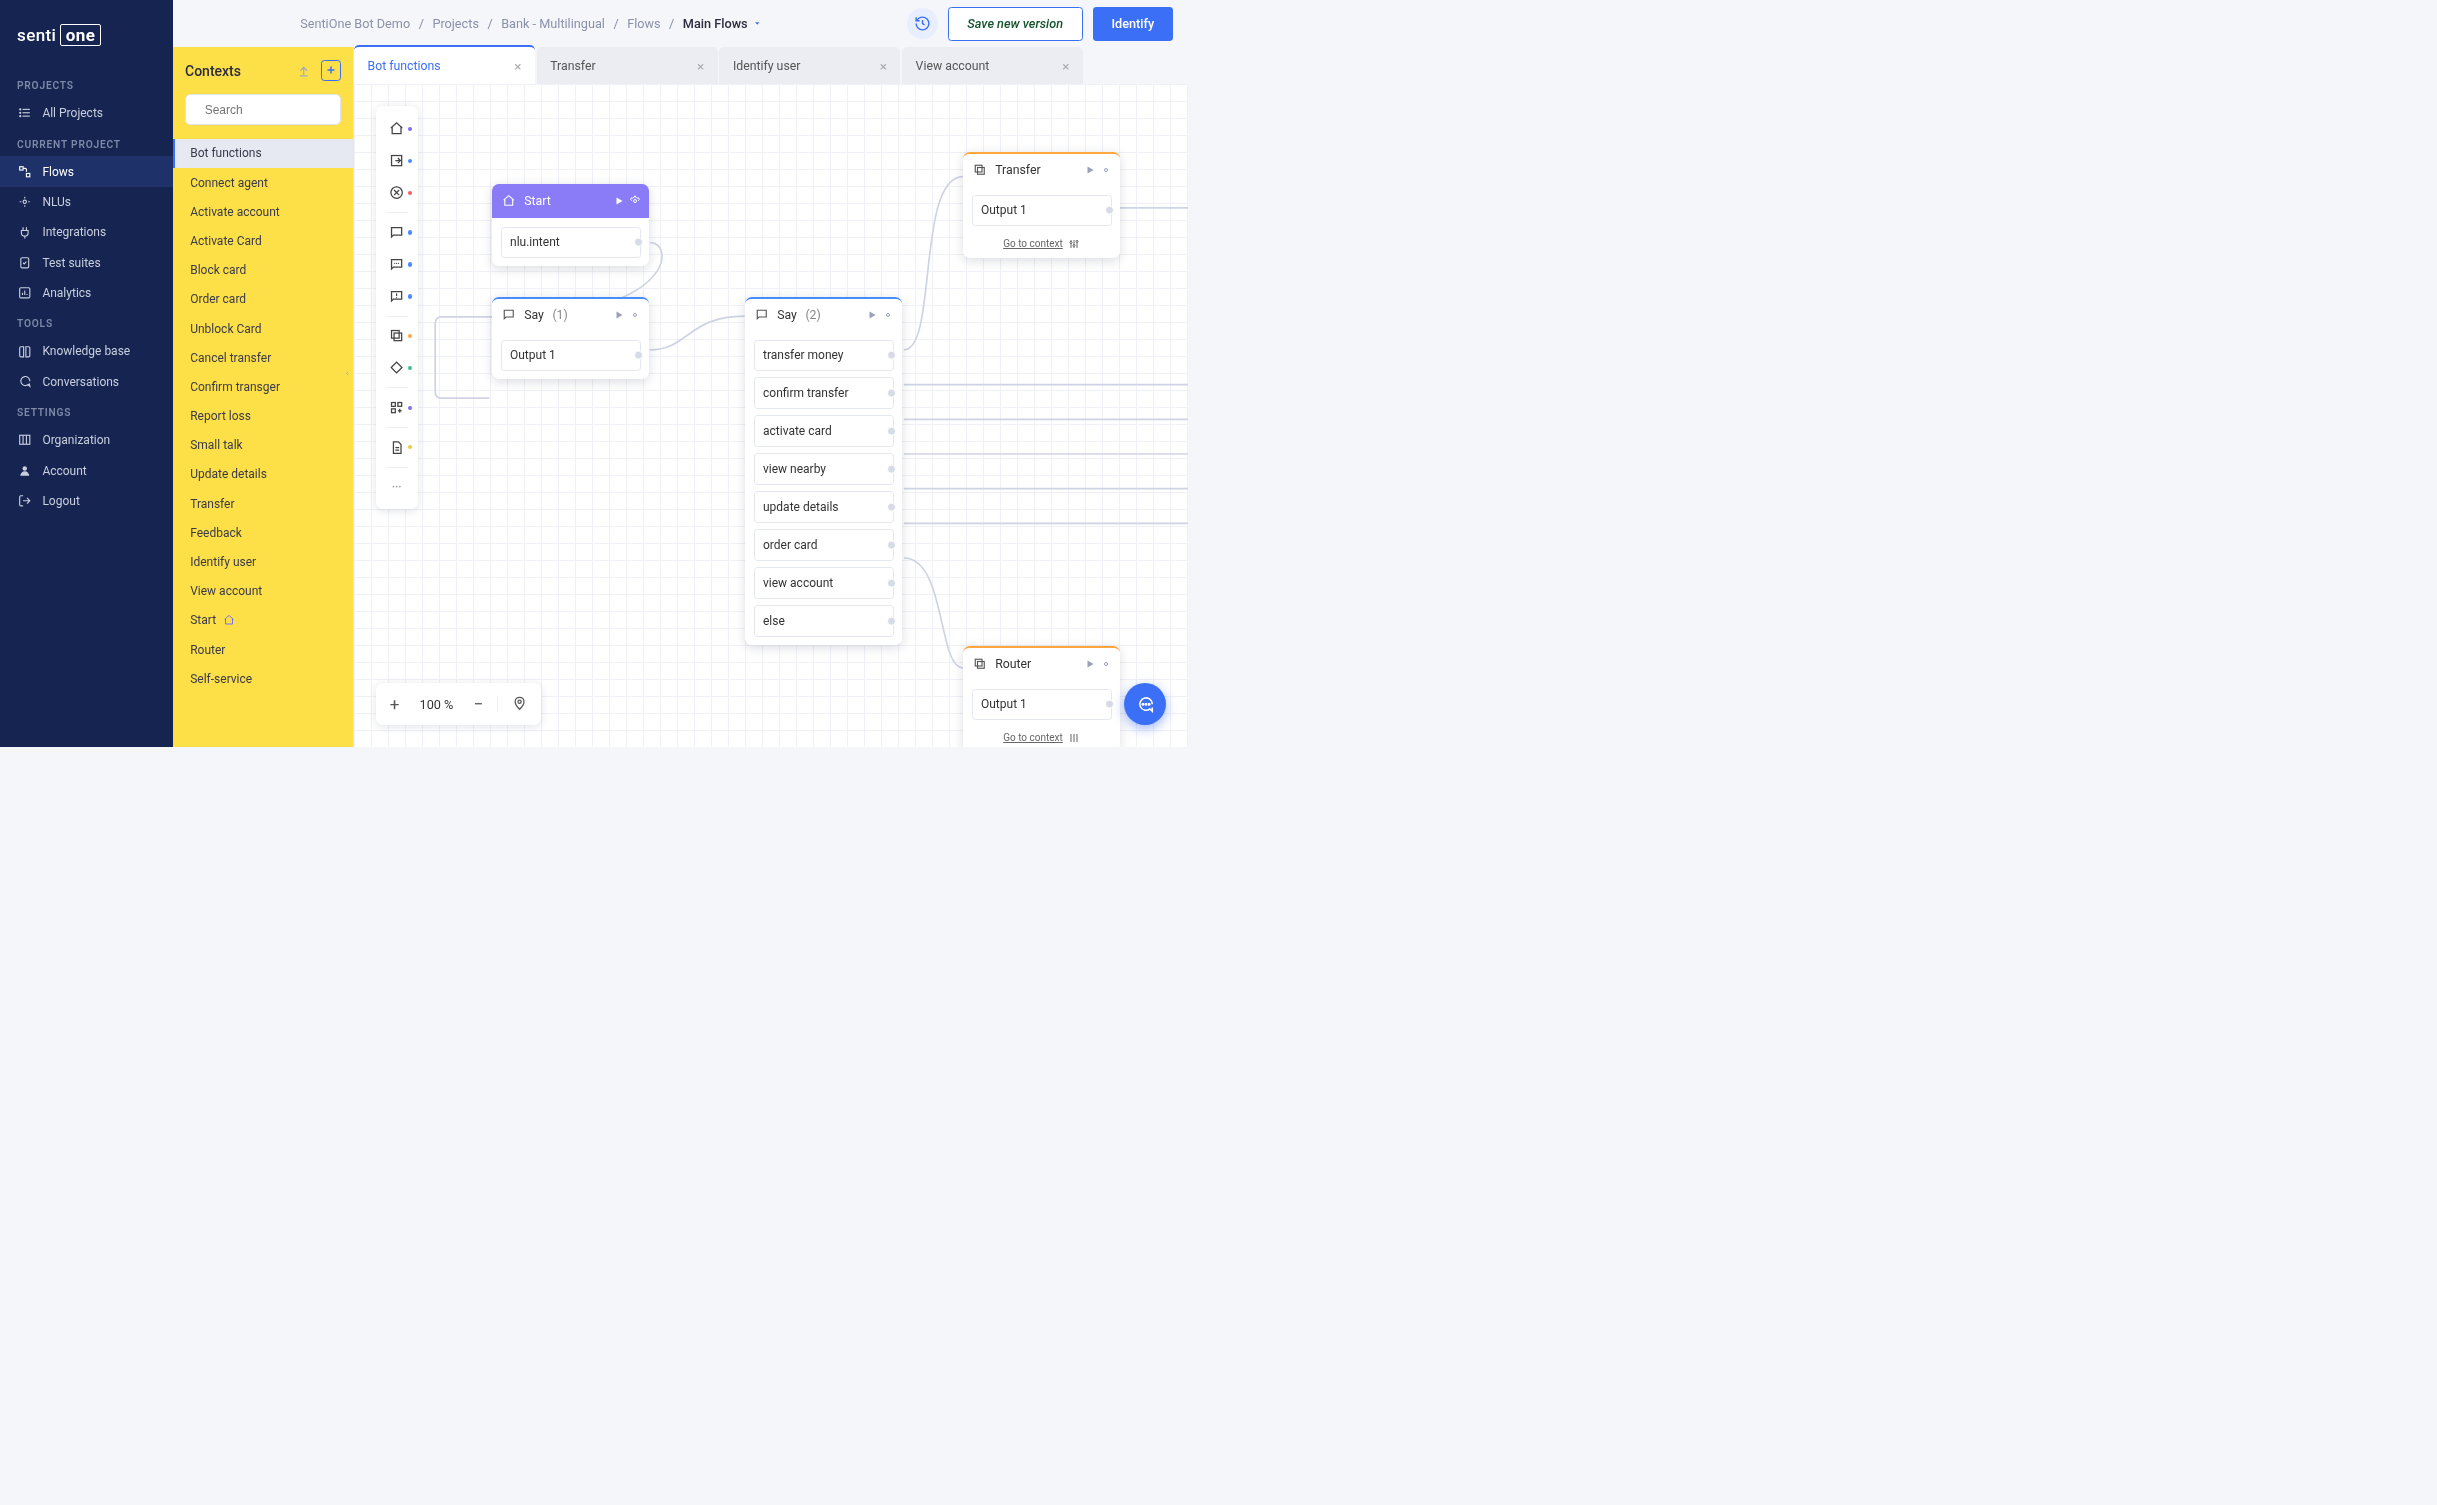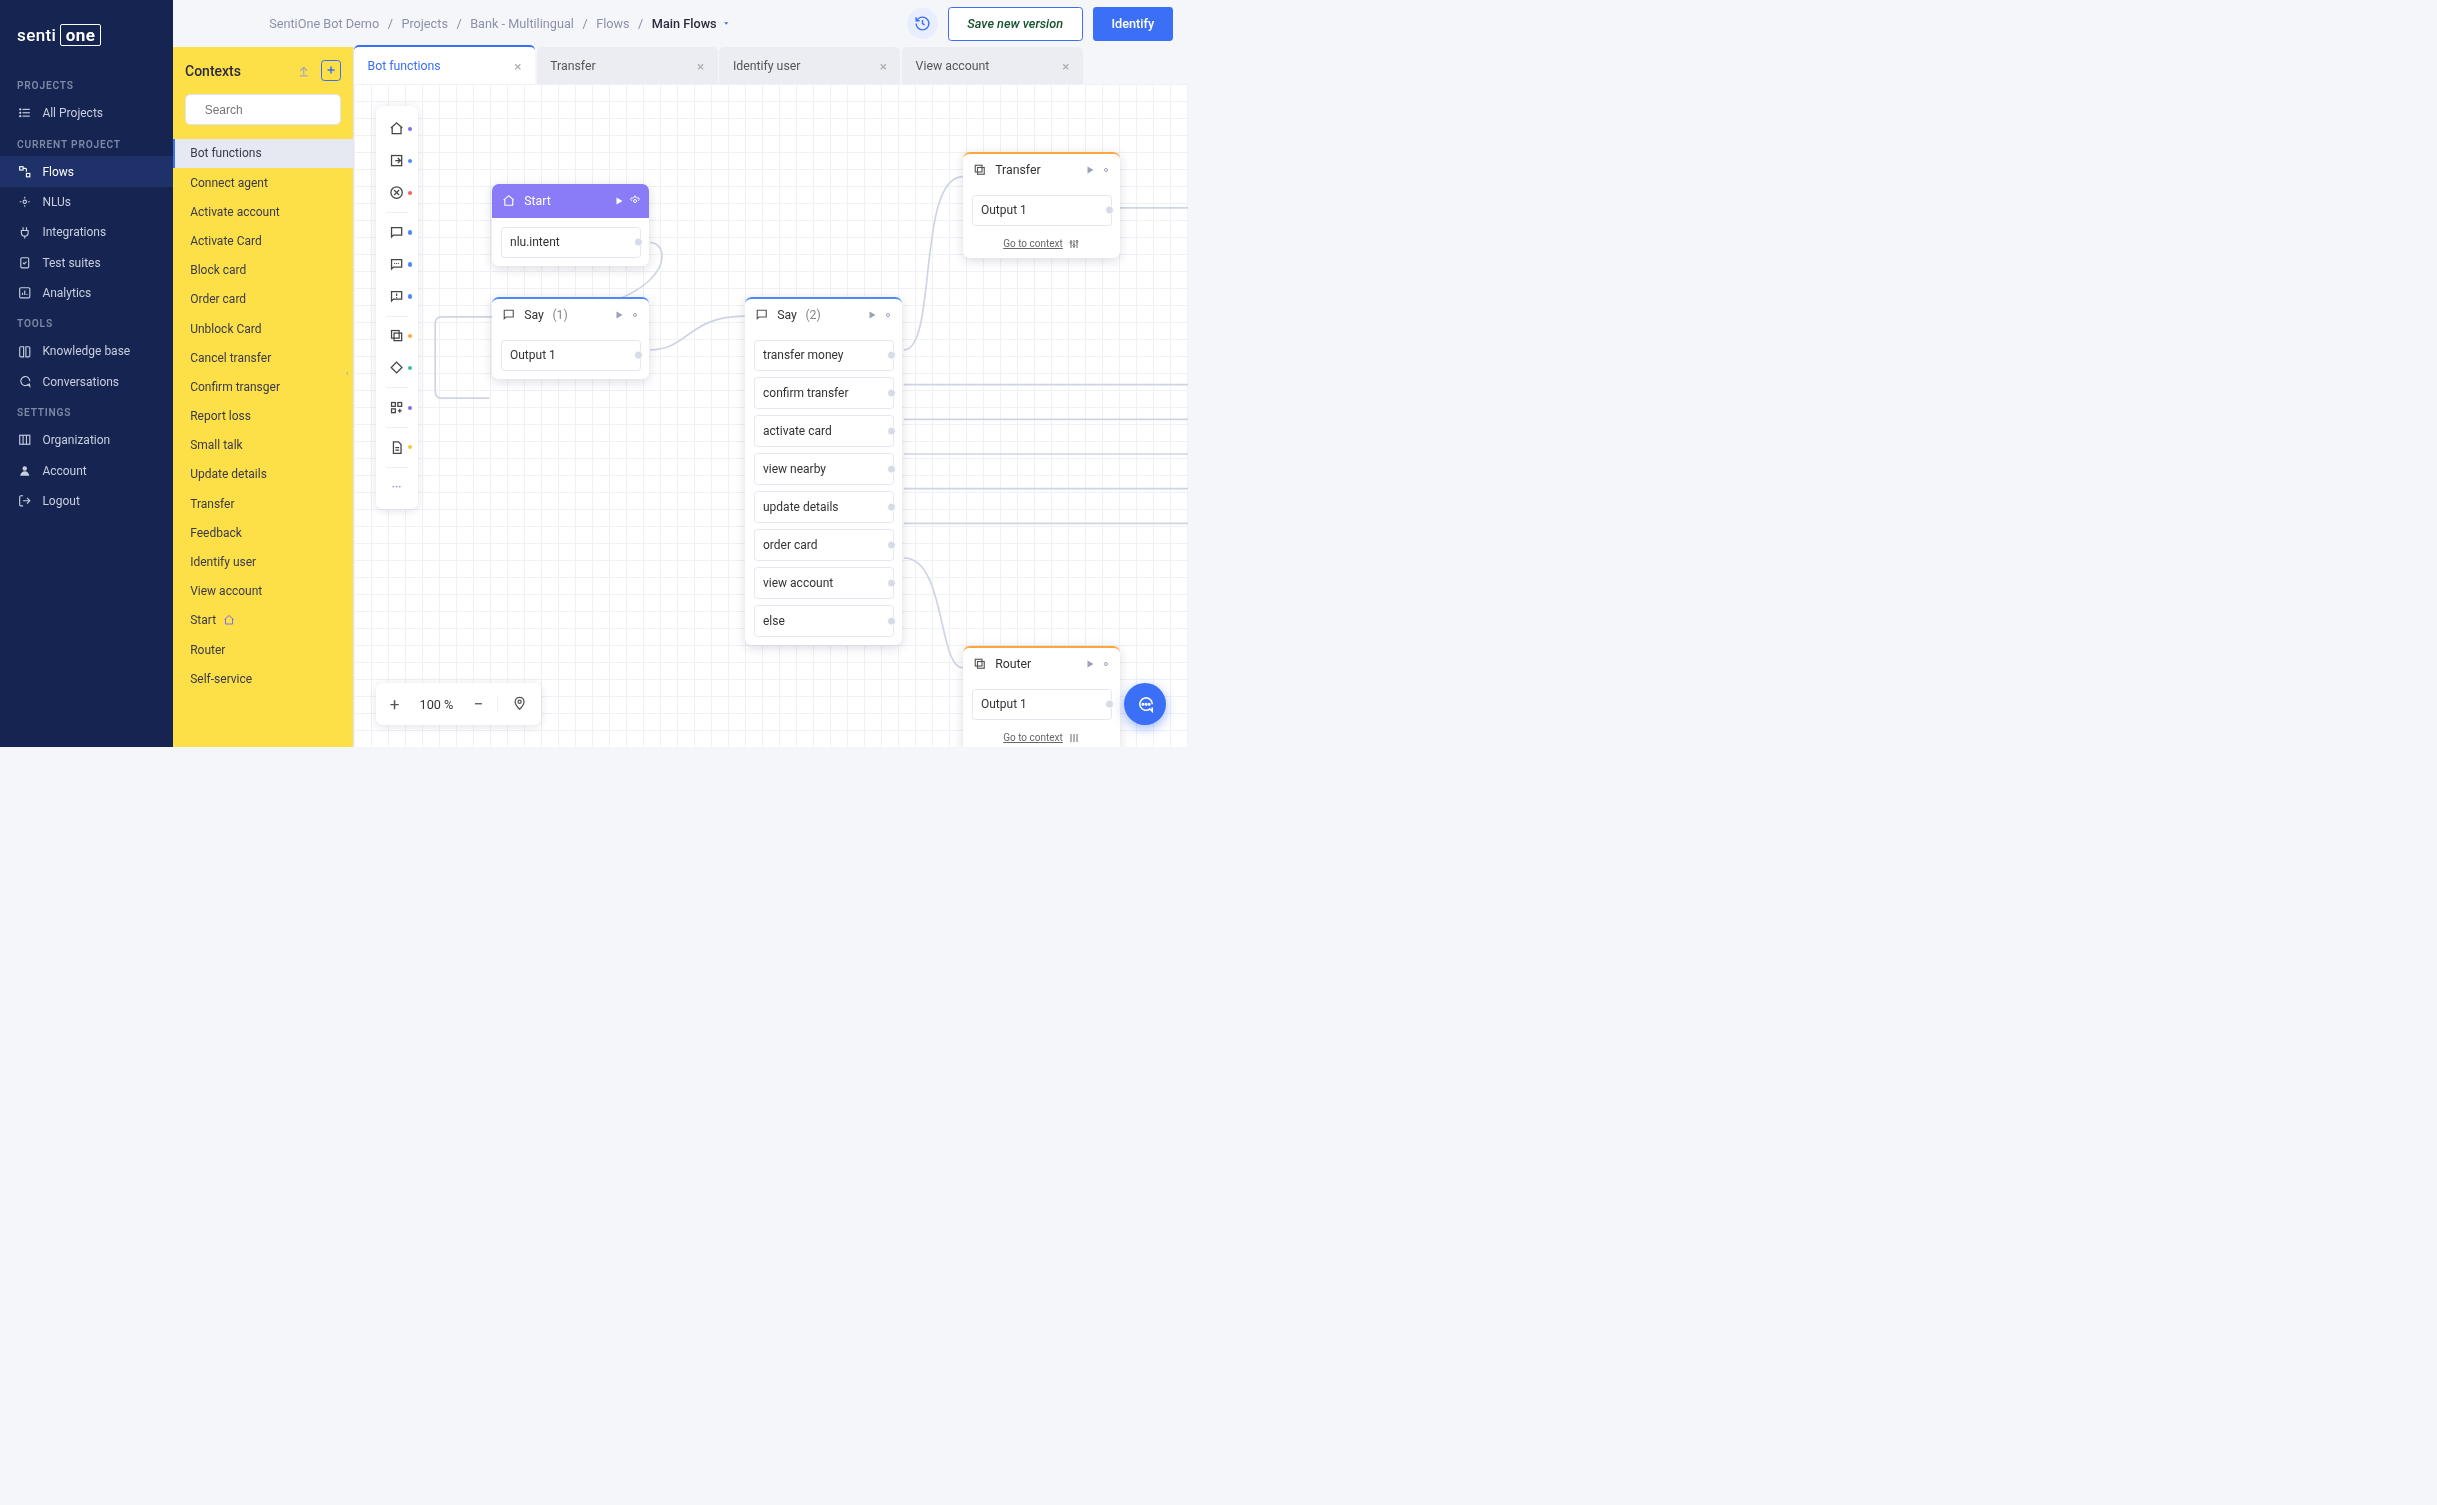--- a/index.html
+++ b/index.html
@@ -354,21 +354,21 @@
       <div class="ctx-item">Self-service</div>
     </div>
   <div class="collapse-handle">
     <svg width="6.8" height="10.2" viewBox="0 0 24 24" fill="none" stroke="currentColor" stroke-width="3">
         <polyline points="15 18 9 12 15 6"></polyline>
       </svg>
   </div>
 </div>
 
 <div class="topbar">
-  <div class="breadcrumb" style="margin-left:81px;text-align:center;">
+  <div class="breadcrumb" style="margin-left:112px;text-align:center;">
     <span class="bc">SentiOne Bot Demo</span>
       <span>/</span>
     <span class="bc">Projects</span>
       <span>/</span>
     <span class="bc">Bank - Multilingual</span>
       <span>/</span>
     <span class="bc">Flows</span>
       <span>/</span>
     <span class="bc current">
       <span>Main Flows</span>

